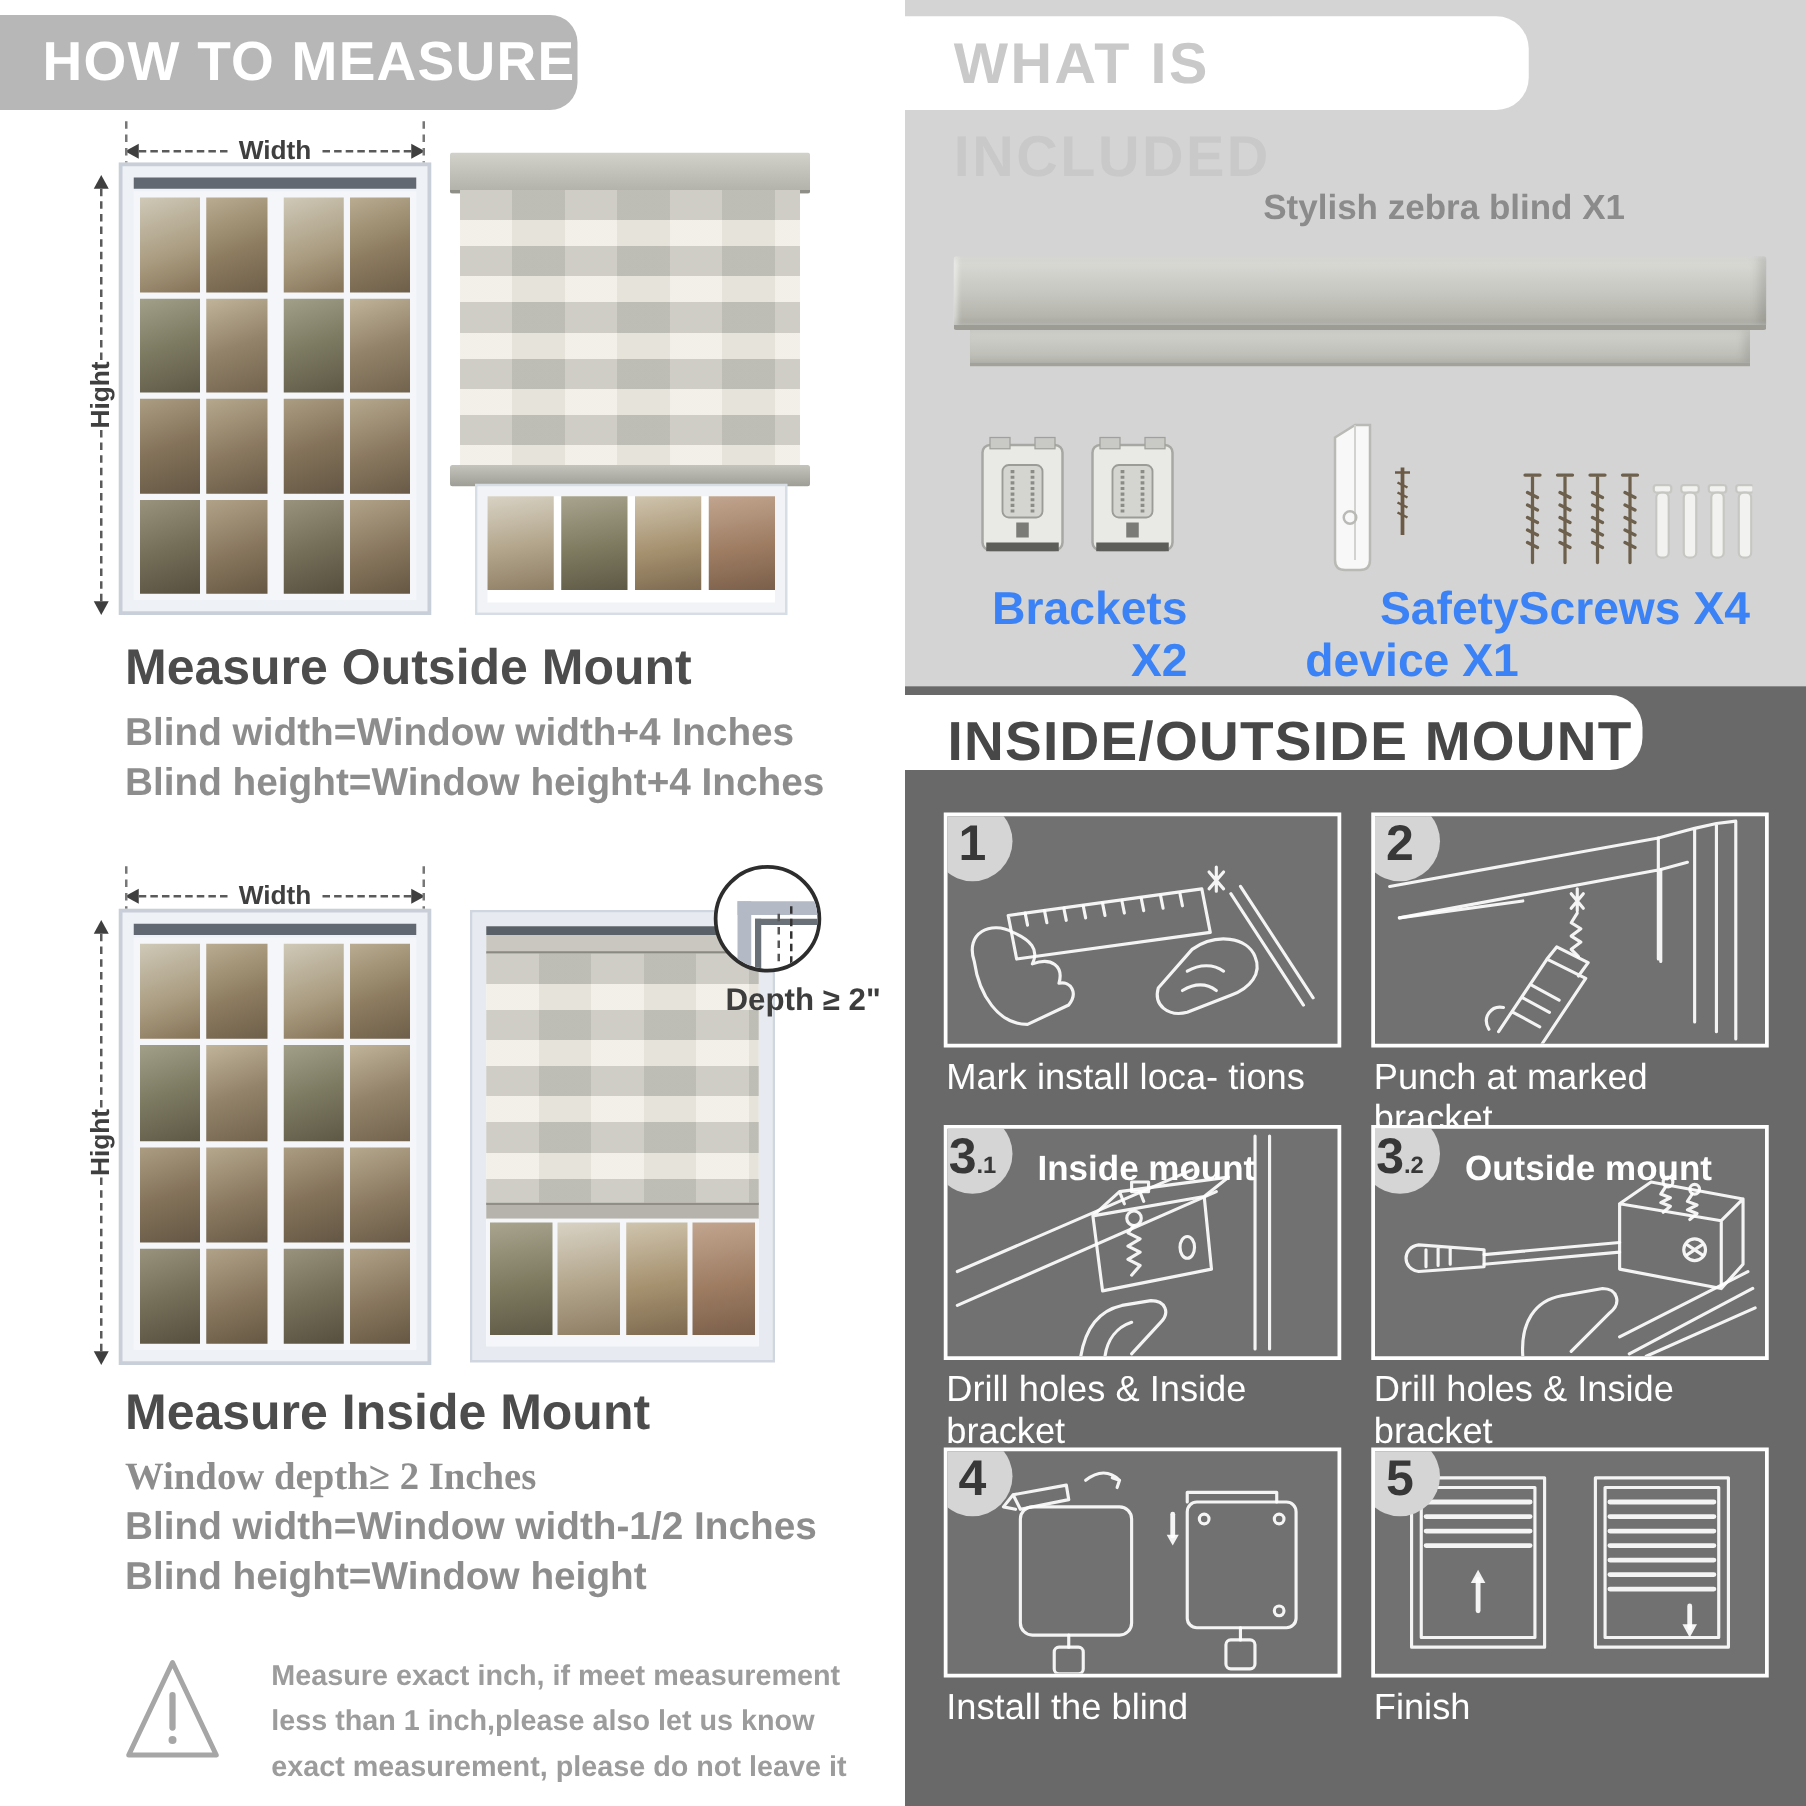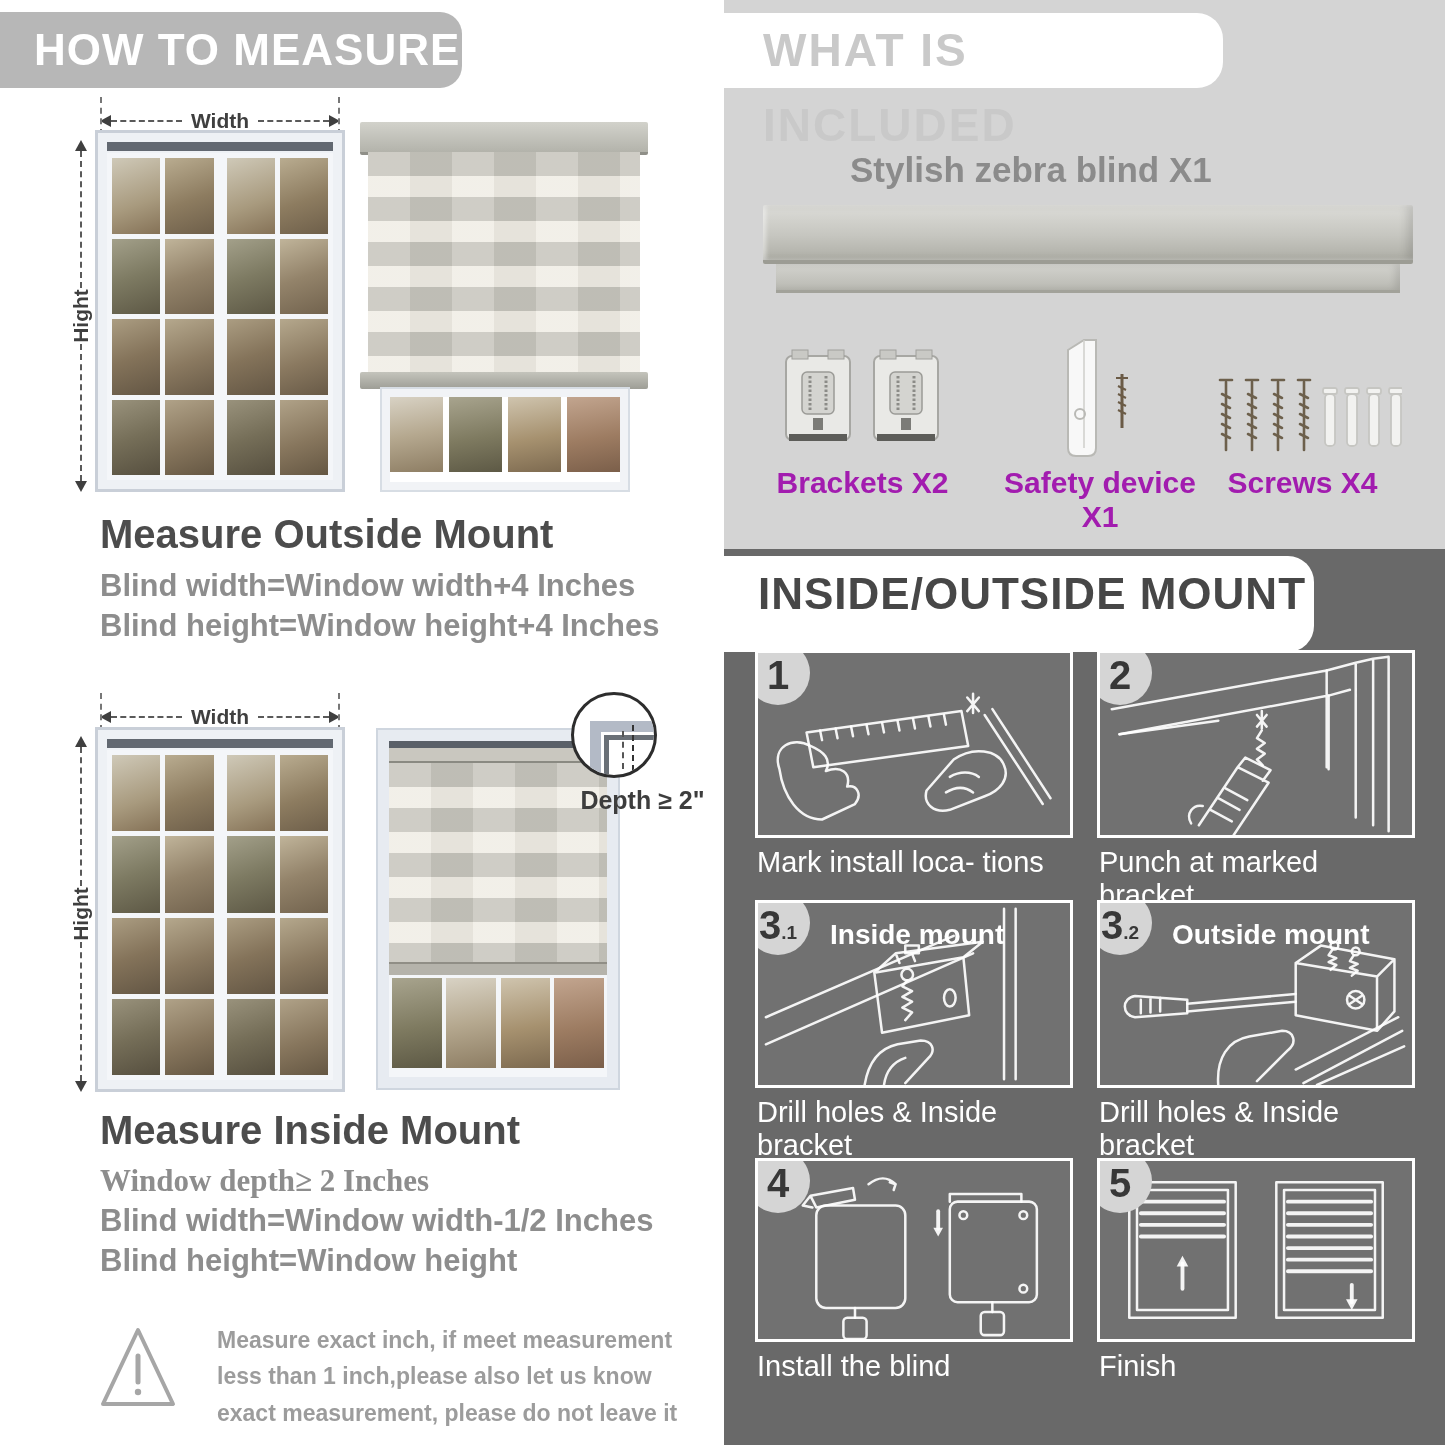--- a/index.html
+++ b/index.html
@@ -81,25 +81,25 @@
   .t-dark{font-weight:bold;color:#4c4c4c;font-size:40px;}
   .t-mid{font-weight:bold;color:#8d8d8d;font-size:31px;text-align:right;}
   .t-warn{color:#9c9c9c;font-size:23px;line-height:1.58;font-weight:600;}
 
   
   .panel-light{left:724px;top:0;width:721px;height:549px;background:#d4d4d4;}
   .panel-dark{left:724px;top:549px;width:721px;height:896px;background:#696969;}
   .hdr-included{left:703px;top:13px;width:520px;height:75px;background:#fff;border-radius:0 26px 26px 0;
                 color:#c9c9c9;font-weight:bold;font-size:46px;line-height:75px;padding-left:60px;
                 letter-spacing:2px;box-sizing:border-box;}
-  .hdr-mount{left:703px;top:556px;width:611px;height:96px;background:#fff;border-radius:0 26px 26px 0;
+  .hdr-mount{left:703px;top:556px;width:611px;height:60px;background:#fff;border-radius:0 26px 26px 0;
              color:#474747;font-weight:bold;font-size:44px;line-height:76px;padding-left:55px;
              letter-spacing:1px;box-sizing:border-box;}
-  .stylish{font-weight:bold;color:#8b8b8b;font-size:35px;text-align:left;}
-  .comp-label{font-weight:bold;color:#a21caf;font-size:30px;text-align:center;}
+  .stylish{font-weight:bold;color:#8b8b8b;font-size:28px;text-align:right;}
+  .comp-label{font-weight:bold;color:#3b82f6;font-size:37px;text-align:right;}
 
   .headrail-main{left:763px;top:205px;width:650px;height:55px;border-radius:2px;
       background:linear-gradient(180deg,#dcdcd8,#c6c6c0 55%,#aeaea6);
       border-bottom:4px solid #9c9c94;box-shadow:inset -6px 0 8px rgba(0,0,0,.12),inset 3px 0 4px rgba(255,255,255,.5);}
   .headrail-val{left:776px;top:264px;width:624px;height:26px;
       background:linear-gradient(180deg,#d3d3ce,#b9b9b2);border-bottom:3px solid #a2a29a;
       box-shadow:inset -5px 0 7px rgba(0,0,0,.10);}
 
   
   .step-panel{border:3px solid #fff;background:#717171;box-sizing:border-box;overflow:hidden;}

